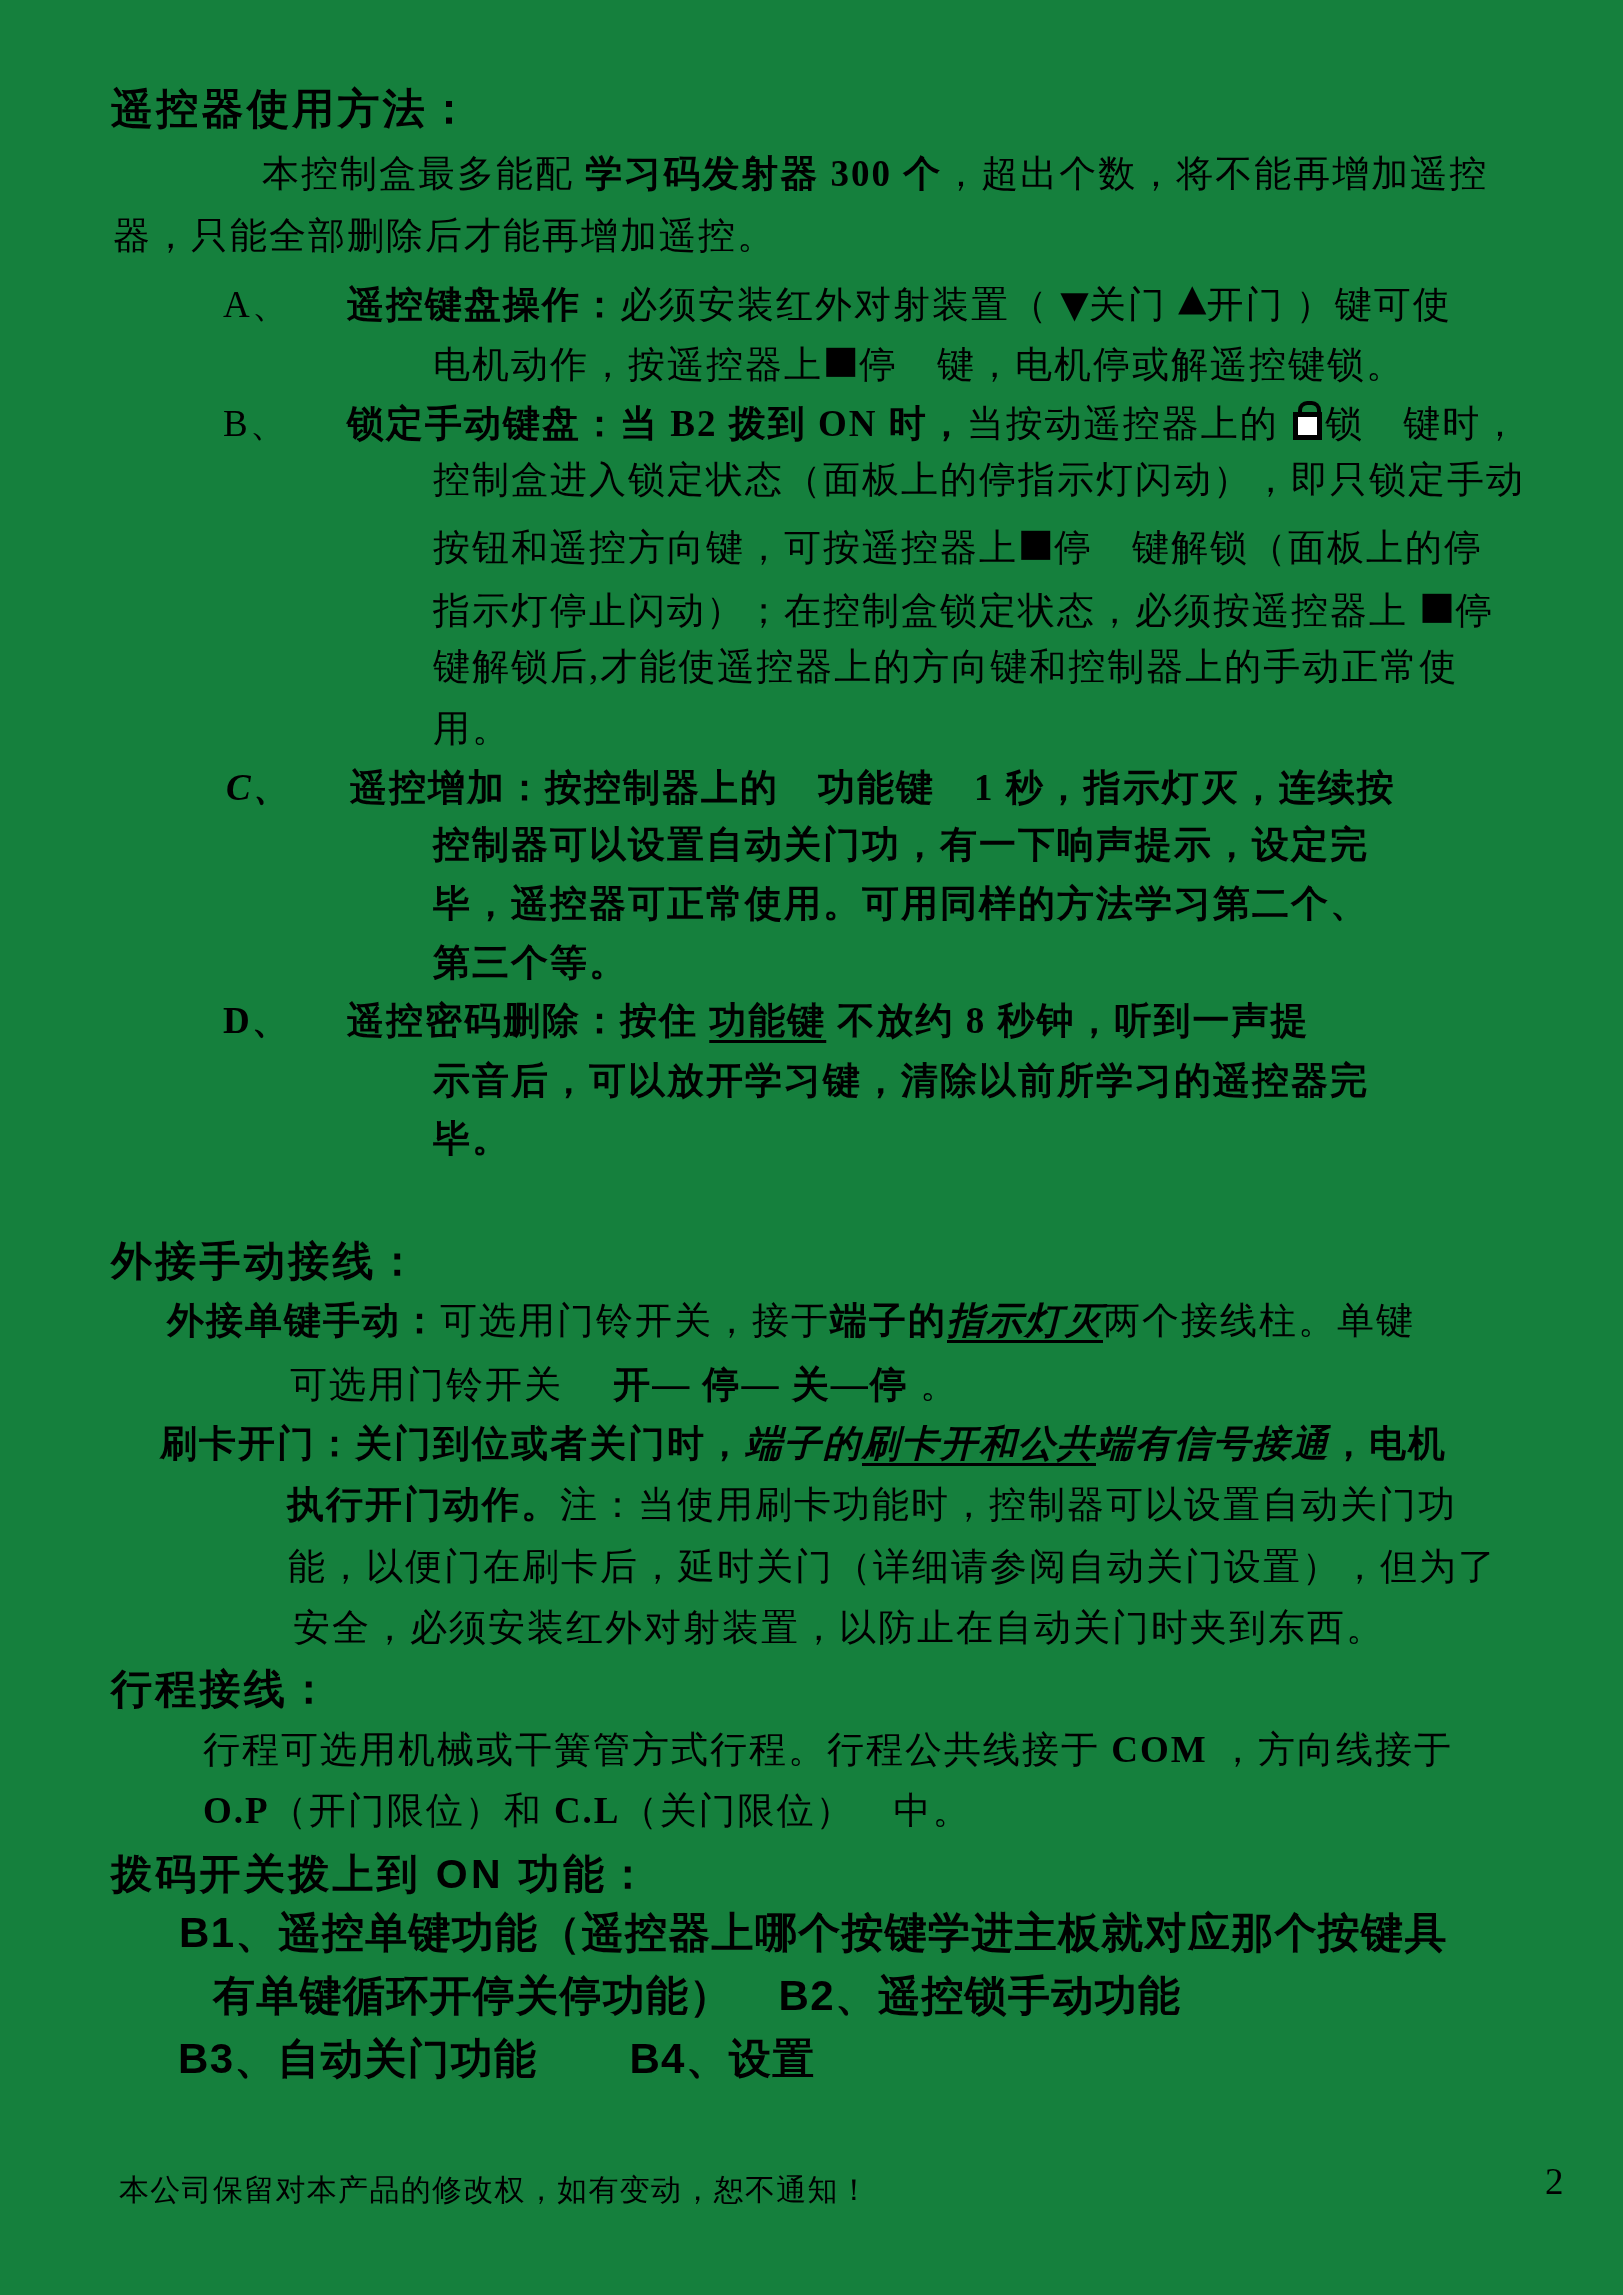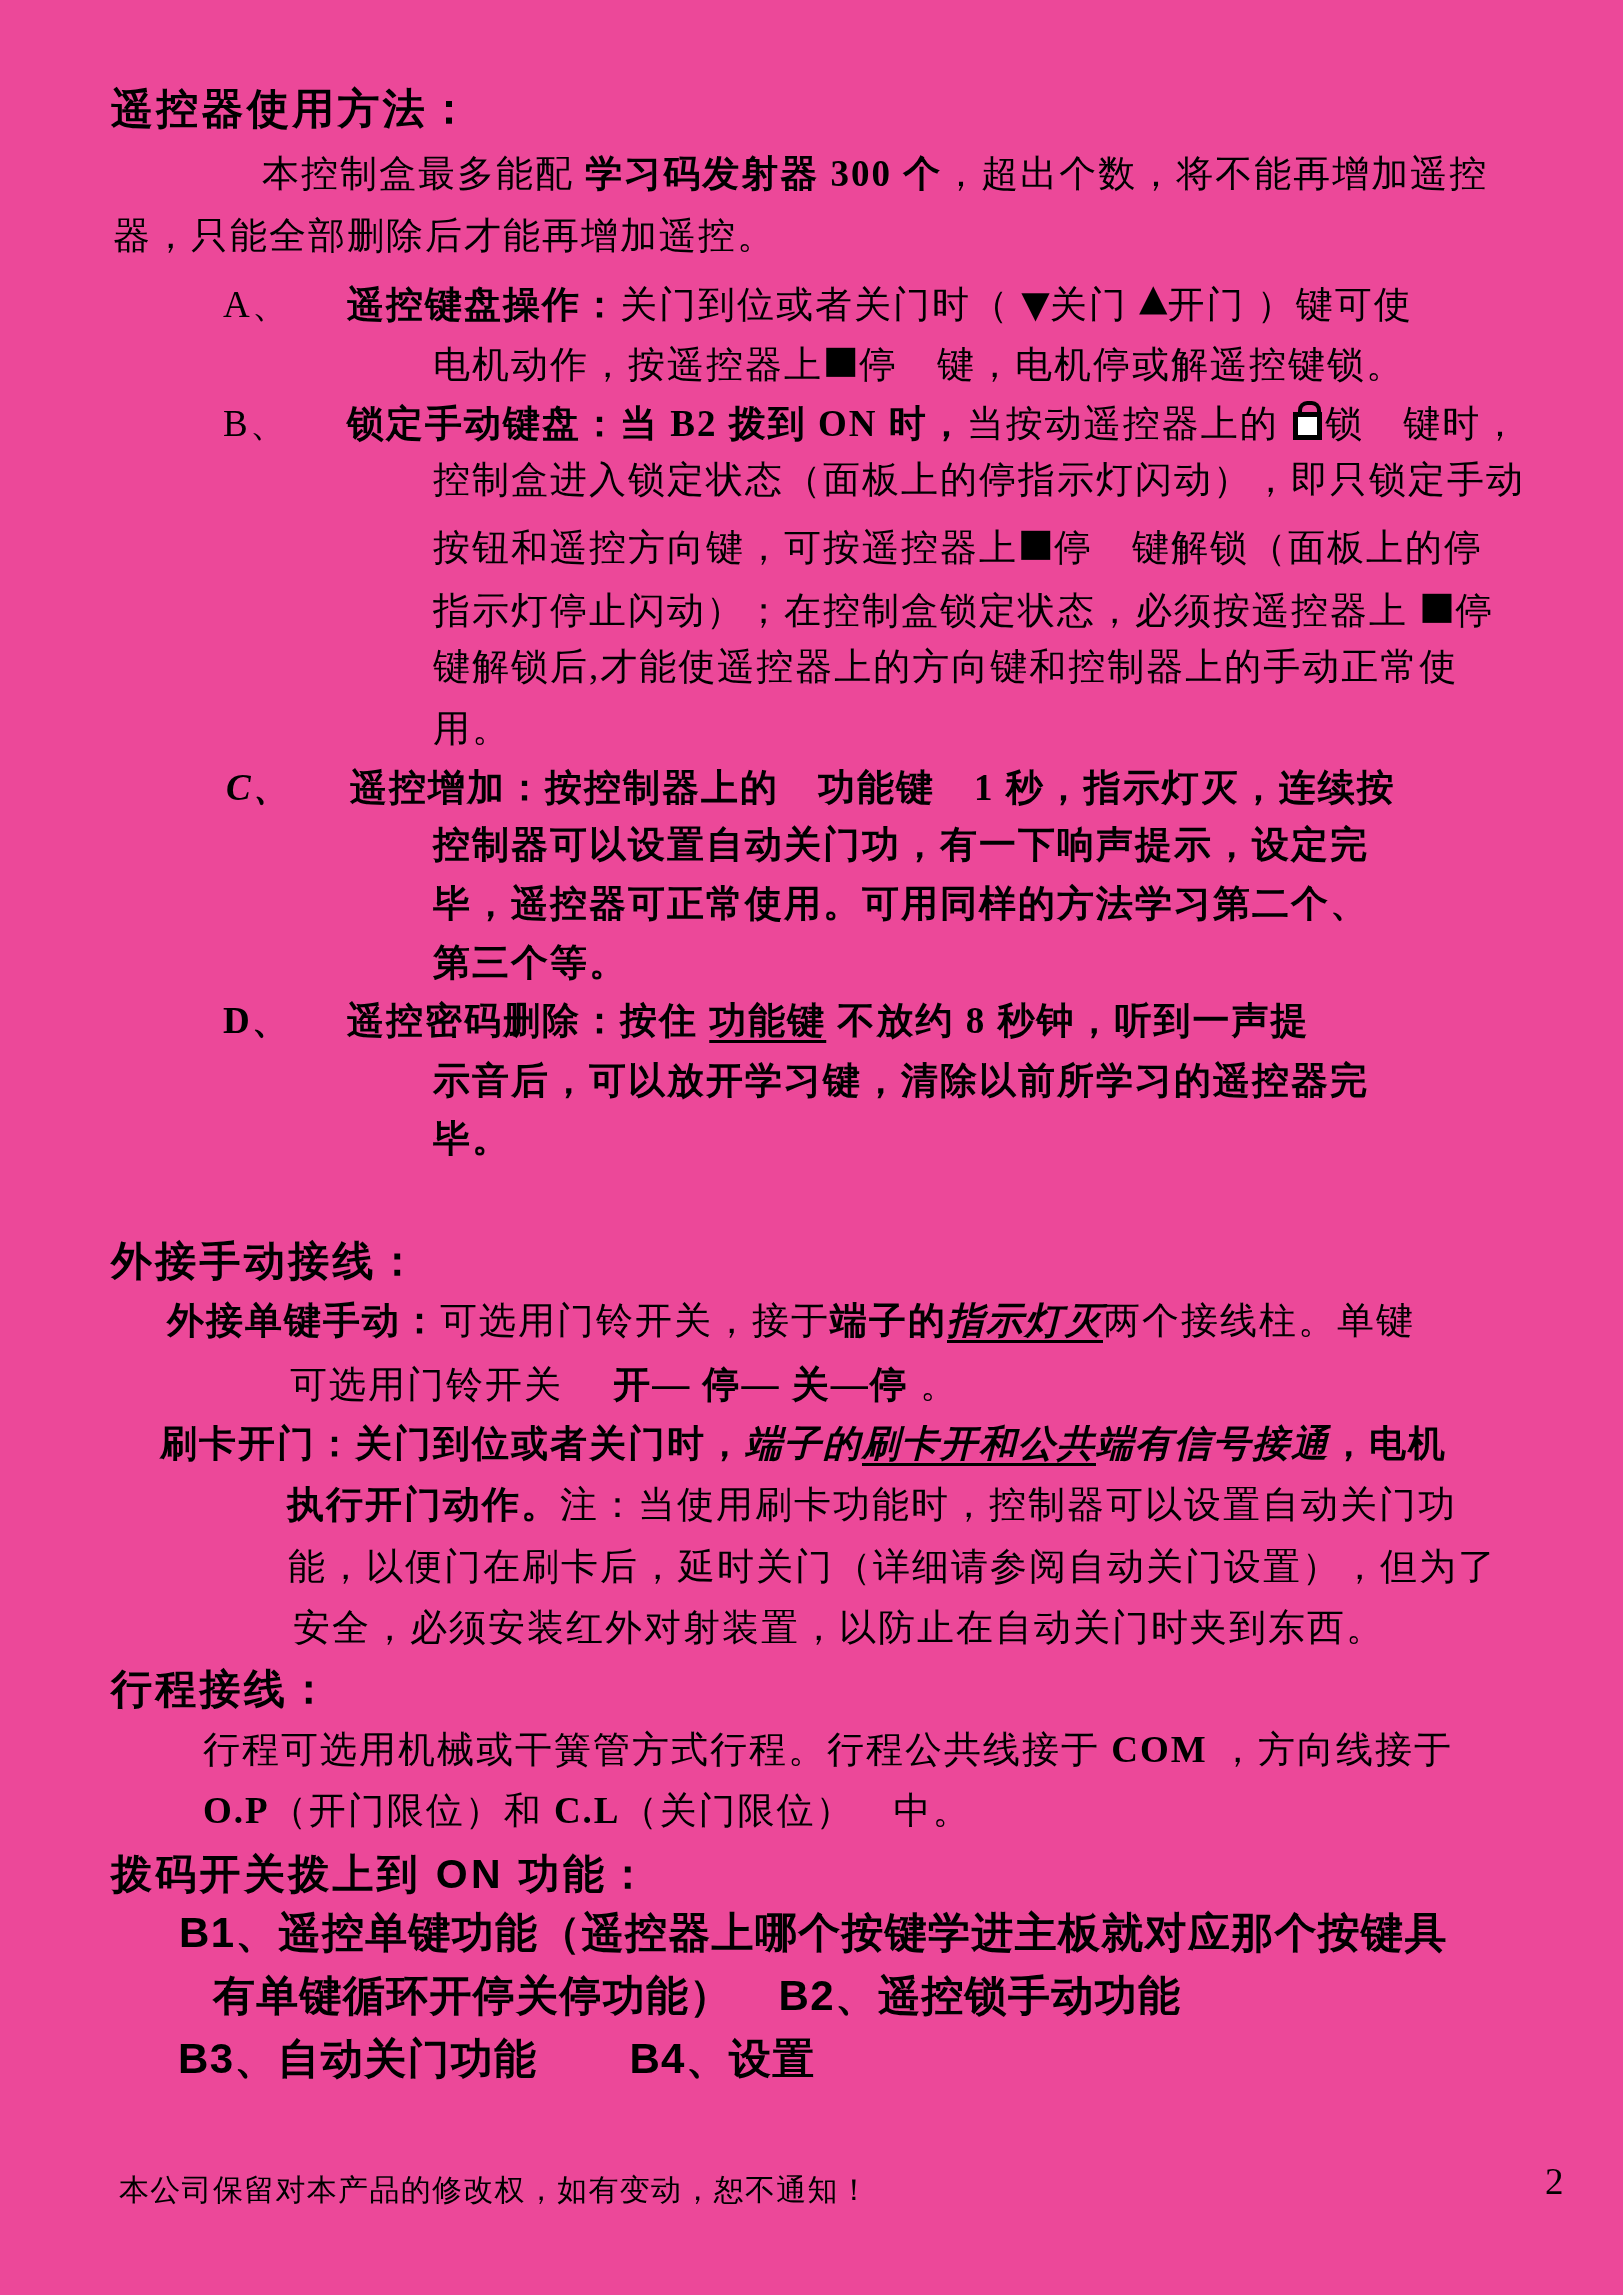--- a/index.html
+++ b/index.html
@@ -1,16 +1,16 @@
 <!DOCTYPE html>
 <html style="font-size:10.5px"><head>
 <meta charset="utf-8">
 <style>
   html,body{margin:0;padding:0;background:#888;}
-  #page{position:relative;width:1623px;height:2295px;background:#ec4899;color:#000;overflow:hidden;
+  #page{position:relative;width:1623px;height:2295px;background:#15803d;color:#000;overflow:hidden;
         font-family:"Liberation Serif",serif;}
   .ln{position:absolute;white-space:nowrap;font-size:37px;letter-spacing:2px;line-height:1.2;}
   .b{font-weight:bold;}
   .i{font-style:italic;}
   .u{text-decoration:underline;text-underline-offset:6.5px;text-decoration-thickness:2.6px;}
   .hd{font-family:"Liberation Sans",sans-serif;font-weight:bold;font-size:41px;letter-spacing:3.3px;}
   .title{font-size:42px;}
   .dip{font-family:"Liberation Sans",sans-serif;font-weight:bold;font-size:42px;letter-spacing:1.3px;}
   .label{display:inline-block;width:124px;}
   .tri{font-family:"DejaVu Sans",sans-serif;font-size:37px;letter-spacing:0;}
@@ -31,21 +31,21 @@
 <div id="page">
 
   <div class="ln hd title" style="left:111px;top:84px;">遥控器使用方法：</div>
 
   <div class="ln" style="left:262px;top:152px;">
     <span>本控制盒最多能配 </span><span class="b">学习码发射器 300 个</span><span>，超出个数，将不能再增加遥控</span>
   </div>
   <div class="ln" style="left:113px;top:214px;">器，只能全部删除后才能再增加遥控。</div>
 
   <div class="ln" style="left:223px;top:276px;">
-    <span class="label">A、</span><span class="b">遥控键盘操作：</span><span>关门到位或者关门时（ </span><span class="tri tri-down">▼</span><span>关门 </span><span class="tri tri-up">▲</span><span>开门 ）键可使</span>
+    <span class="label">A、</span><span class="b">遥控键盘操作：</span><span>必须安装红外对射装置（ </span><span class="tri tri-down">▼</span><span>关门 </span><span class="tri tri-up">▲</span><span>开门 ）键可使</span>
   </div>
   <div class="ln" style="left:433px;top:337px;">
     <span>电机动作，按遥控器上</span><span class="stop">■</span><span>停　键，电机停或解遥控键锁。</span>
   </div>
 
   <div class="ln" style="left:223px;top:401px;">
     <span class="label">B、</span><span class="b">锁定手动键盘：当 B2 拨到 ON 时，</span><span>当按动遥控器上的 </span><span class="lock-icon"><span class="lock-shackle"></span><span class="lock-body"></span></span><span>锁　键时，</span>
   </div>
   <div class="ln" style="left:433px;top:458px;">控制盒进入锁定状态（面板上的停指示灯闪动），即只锁定手动</div>
   <div class="ln" style="left:433px;top:520px;">

